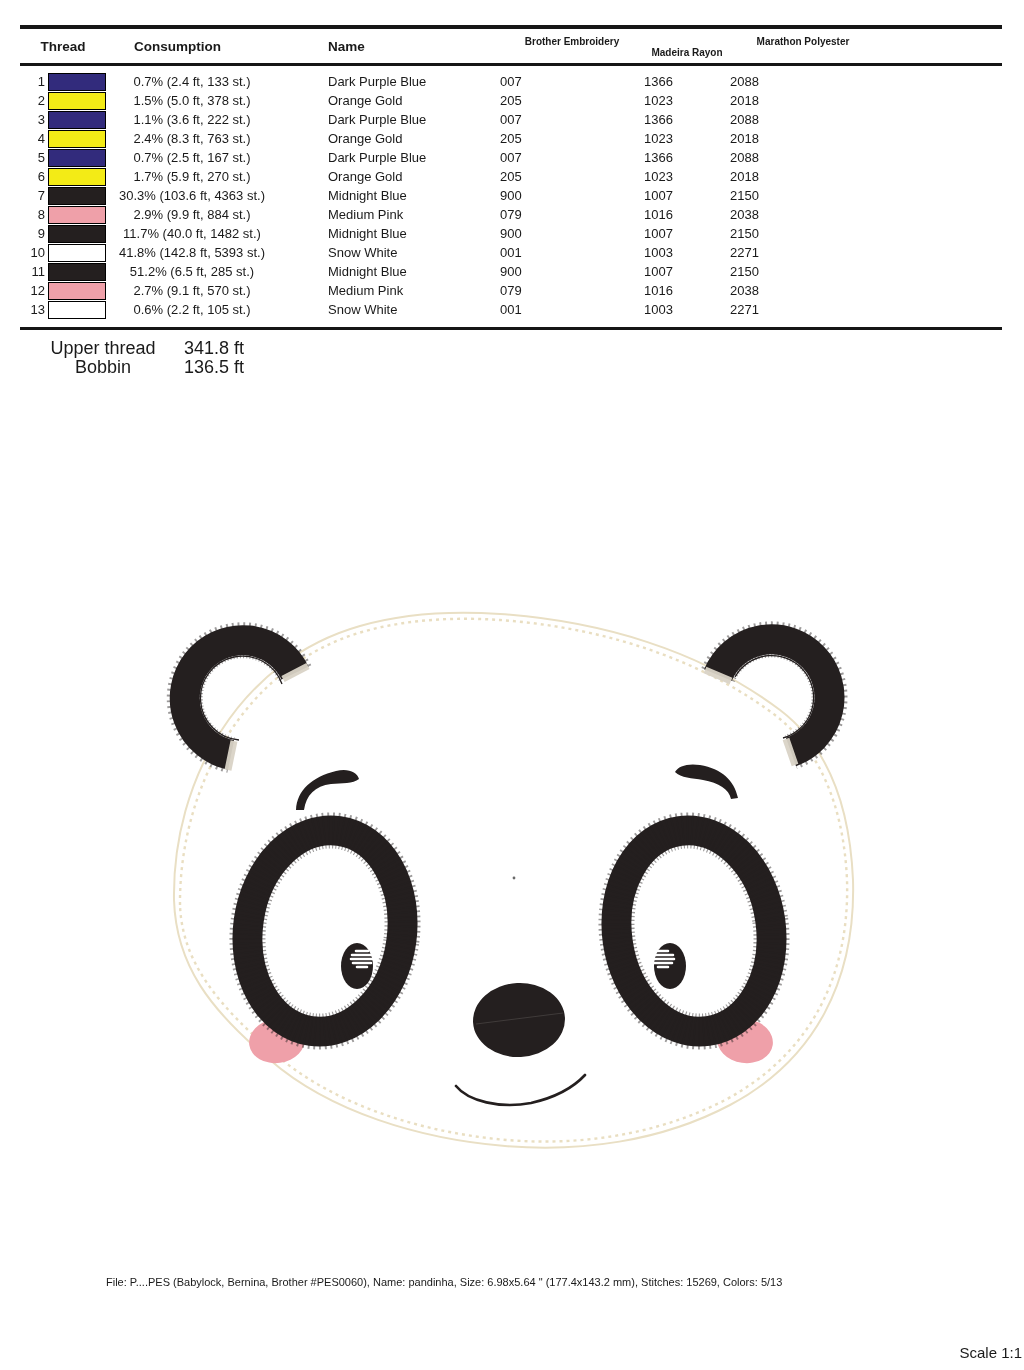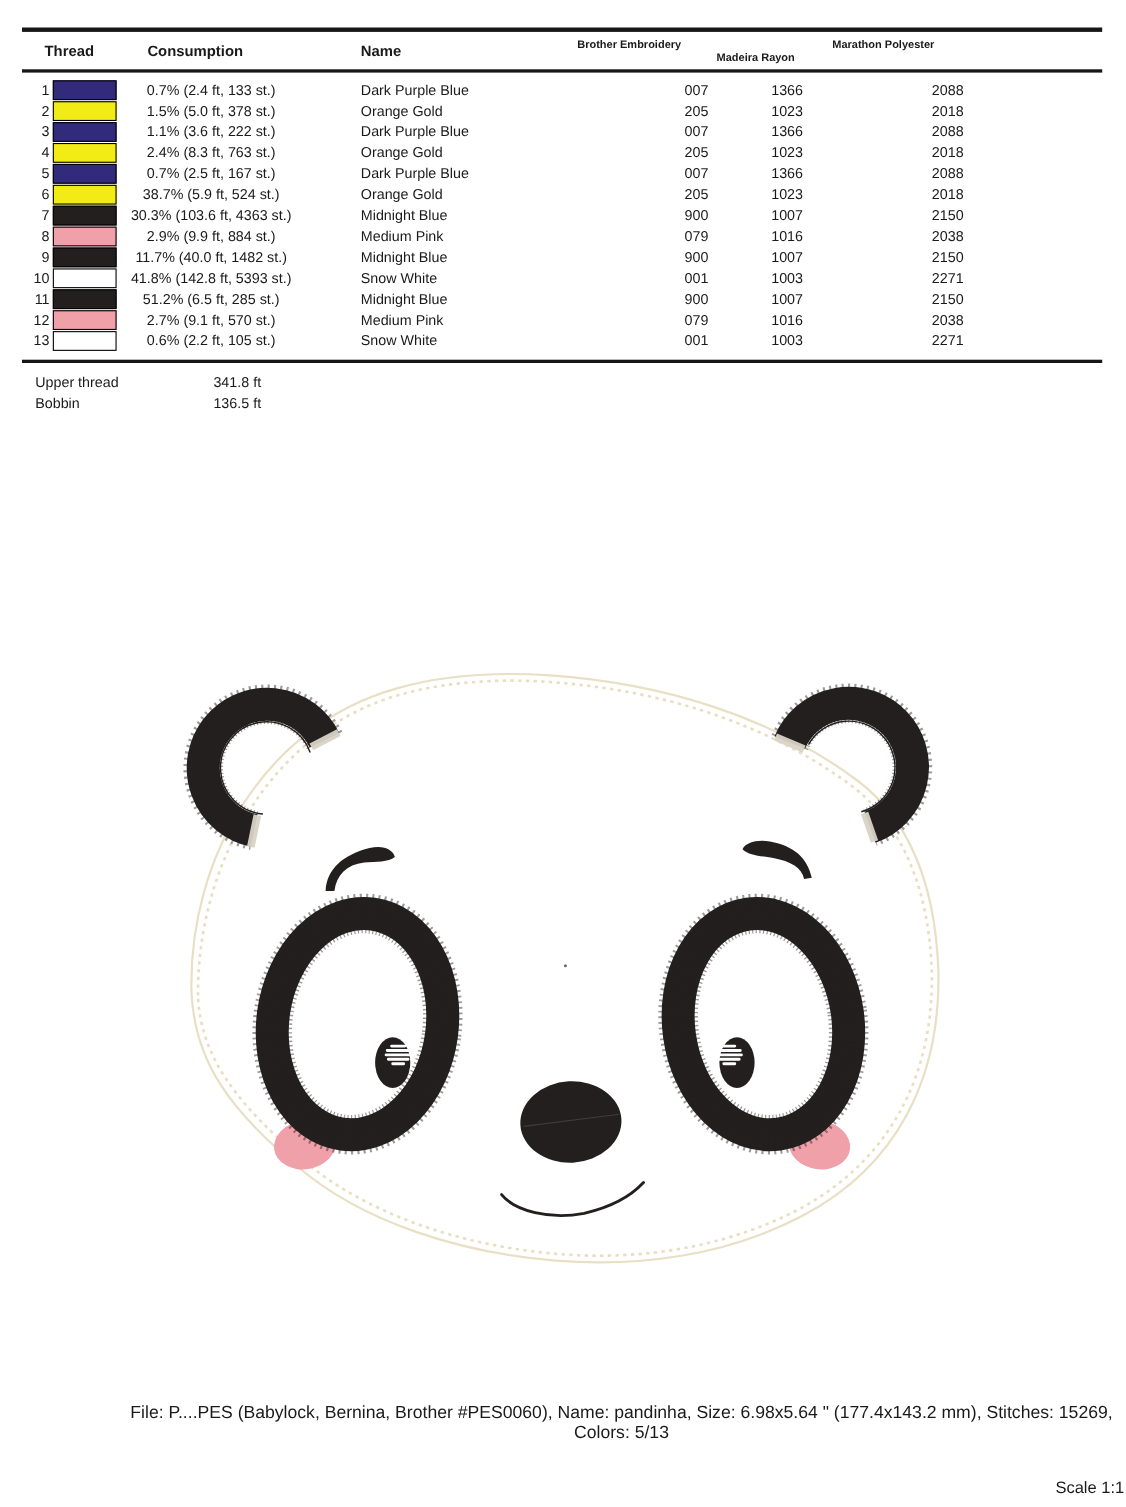--- a/index.html
+++ b/index.html
@@ -18,29 +18,29 @@
   .h-bro{grid-column:5;position:relative;top:-5px;}
   .h-mad{grid-column:6;position:relative;top:6px;}
   .h-mar{grid-column:7;position:relative;top:-5px;}
   .tbody{border-bottom:3px solid #161616;padding:6px 0 8px 0;}
   .trow{display:grid;grid-template-columns:26px 60px 172px 222px 144px 86px 146px 1fr;
         height:19px;align-items:center;font-size:13px;}
   .c-num{text-align:right;padding-right:1px;}
   .c-swatch{width:56px;height:16px;border:1px solid #000;margin-left:2px;}
   .c-cons{text-align:center;}
   .c-name{padding-left:50px;}
-  .c-bro,.c-mad,.c-mar{text-align:right;}
+  .c-bro,.c-mad,.c-mar{text-align:left;}
 
   
-  .totals{position:absolute;left:32px;top:338px;font-size:13px;z-index:2;}
+  .totals{position:absolute;left:22px;top:338px;font-size:18px;z-index:2;text-align:center;}
   .totrow{display:grid;grid-template-columns:162px auto;height:19px;align-items:center;}
   .note{position:absolute;left:2px;top:396px;font-size:12.5px;z-index:2;}
 
   
-  .fileinfo{position:absolute;left:106px;top:1276px;font-size:16px;z-index:2;text-align:center;}
+  .fileinfo{position:absolute;left:106px;top:1276px;font-size:11px;z-index:2;text-align:center;}
   .scale{position:absolute;right:2px;top:1344px;font-size:15px;font-weight:normal;z-index:2;}
 
   
   .panda{position:absolute;left:0;top:0;z-index:1;}
   .outline-main{fill:none;stroke:var(--outline);stroke-width:2;}
   .outline-stitch{fill:none;stroke:var(--outline2);stroke-width:2.4;stroke-dasharray:3 4;opacity:.8;}
   .band{fill:none;stroke:var(--ink);stroke-width:30;}
   .band-fuzz{fill:none;stroke:var(--ink);stroke-width:36;stroke-dasharray:1.5 3;opacity:.45;}
   .ring{fill:#ffffff;stroke:var(--ink);stroke-width:30;}
   .ring-fuzz{fill:none;stroke:var(--ink);stroke-width:36;stroke-dasharray:1.5 3;opacity:.45;}
@@ -130,21 +130,21 @@
       <div class="c-mad">1366</div>
       <div class="c-mar">2088</div>
       <div></div>
     </div>
 
     <div class="trow">
       <div class="c-num">6</div>
       <div>
             <div class="c-swatch" style="background: rgb(243, 235, 22);"></div>
           </div>
-      <div class="c-cons">38.7% (5.9 ft, 524 st.)</div>
+      <div class="c-cons">1.7% (5.9 ft, 270 st.)</div>
       <div class="c-name">Orange Gold</div>
       <div class="c-bro">205</div>
       <div class="c-mad">1023</div>
       <div class="c-mar">2018</div>
       <div></div>
     </div>
 
     <div class="trow">
       <div class="c-num">7</div>
       <div>

